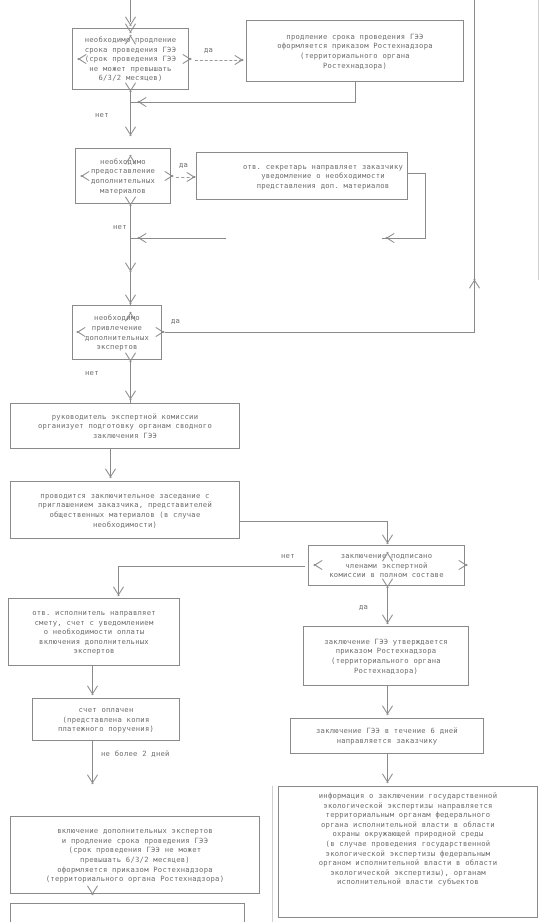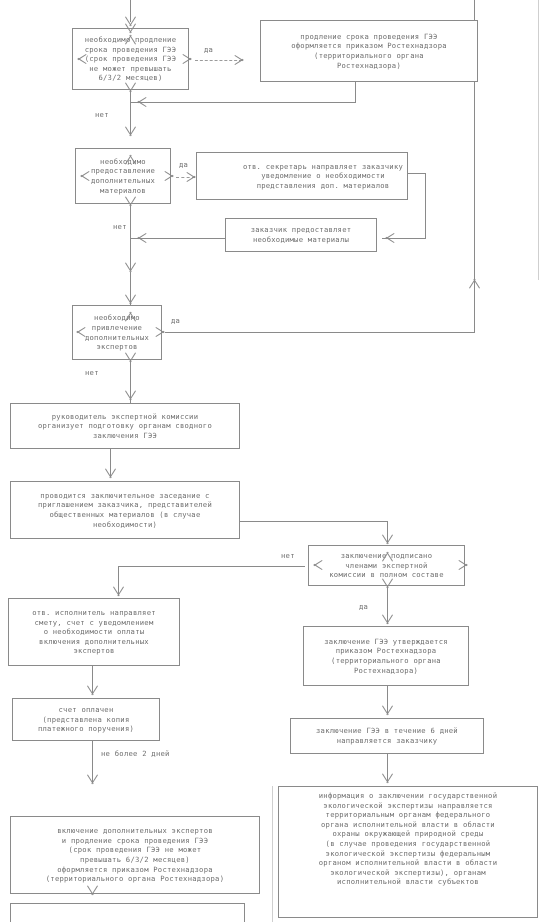--- a/index.html
+++ b/index.html
@@ -130,21 +130,21 @@
       <span class="r"></span>
     </div>
 
   <div class="lbl" style="left:203px; top:45px;">да</div>
   <div class="ln dash-h" style="left:195px; top:60px; width:47px;"></div>
   <div class="arw right" style="left:236px; top:55px; width:11px; height:11px;">
       <span class="l"></span>
       <span class="r"></span>
     </div>
 
-  <div class="box" style="left:246px; top:20px; width:218px; height:62px;margin-left:14px;">продление срока проведения ГЭЭ
+  <div class="box" style="left:246px; top:20px; width:218px; height:62px;">продление срока проведения ГЭЭ
 оформляется приказом Ростехнадзора
 (территориального органа
 Ростехнадзора)</div>
 
   <div class="ln v" style="left:355px; top:82px; height:21px;"></div>
   <div class="ln h" style="left:131px; top:102px; width:225px;"></div>
   <div class="arw left" style="left:127px; top:97px; width:11px; height:11px;">
       <span class="l"></span>
       <span class="r"></span>
     </div>
@@ -189,22 +189,20 @@
 представления доп. материалов</div>
 
   <div class="ln v" style="left:425px; top:173px; height:65px;"></div>
   <div class="ln h" style="left:407px; top:173px; width:19px;"></div>
   <div class="ln h" style="left:382px; top:238px; width:44px;"></div>
   <div class="arw left" style="left:375px; top:233px; width:11px; height:11px;">
       <span class="l"></span>
       <span class="r"></span>
     </div>
 
-  <div class="box" style="left:225px; top:218px; width:152px; height:34px;">заказчик предоставляет
-необходимые материалы</div>
 
   <div class="ln h" style="left:131px; top:238px; width:95px;"></div>
   <div class="arw left" style="left:127px; top:233px; width:11px; height:11px;">
       <span class="l"></span>
       <span class="r"></span>
     </div>
 
   <div class="lbl" style="left:112px; top:222px;">нет</div>
   <div class="ln v" style="left:130px; top:204px; height:66px;"></div>
   <div class="arw down" style="left:125px; top:264px; width:11px; height:11px;">
@@ -316,21 +314,21 @@
 о необходимости оплаты
 включения дополнительных
 экспертов</div>
 
   <div class="ln v" style="left:92px; top:666px; height:28px;"></div>
   <div class="arw down" style="left:87px; top:687px; width:11px; height:11px;">
       <span class="l"></span>
       <span class="r"></span>
     </div>
 
-  <div class="box" style="left:12px; top:698px; width:148px; height:43px;">счет оплачен
+  <div class="box" style="left:32px; top:698px; width:148px; height:43px;">счет оплачен
 (представлена копия
 платежного поручения)</div>
 
   <div class="lbl" style="left:100px; top:749px;">не более 2 дней</div>
   <div class="ln v" style="left:92px; top:741px; height:42px;"></div>
   <div class="arw down" style="left:87px; top:776px; width:11px; height:11px;">
       <span class="l"></span>
       <span class="r"></span>
     </div>
 

